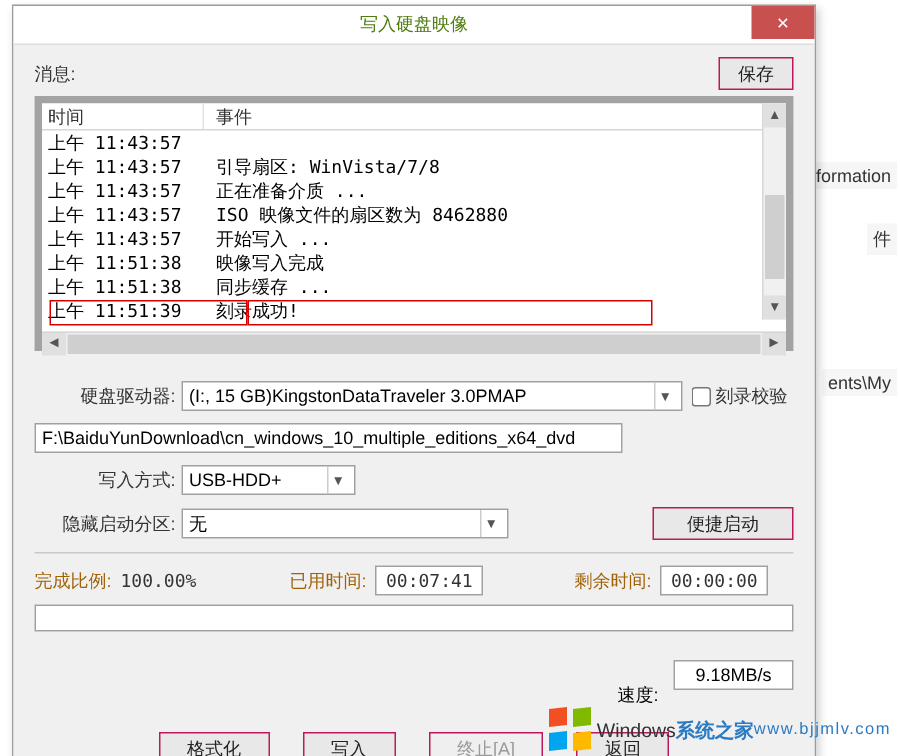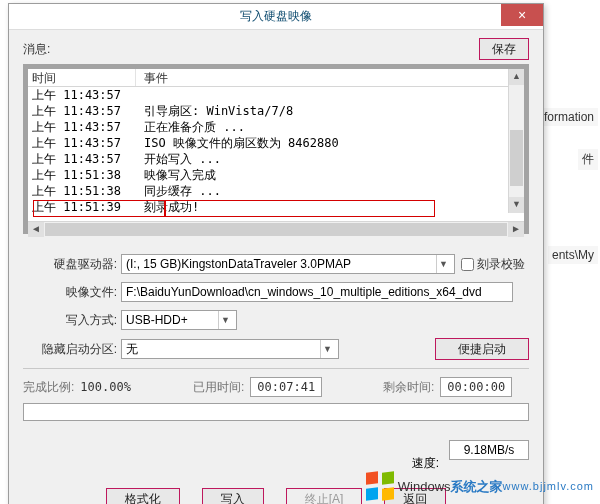--- a/index.html
+++ b/index.html
@@ -26,21 +26,21 @@
     height: 26px;
     background: #fff;
     display: flex;
     align-items: center;
     justify-content: center;
     border-bottom: 1px solid #ddd;
     position: relative;
   }
   .titlebar .title {
     font-size: 12px;
-    color: #0c4a6e;
+    color: #4d7c0f;
   }
   .close-btn {
     position: absolute;
     right: 0;
     top: 0;
     width: 42px;
     height: 22px;
     background: #c8504f;
     color: #fff;
     text-align: center;
@@ -201,21 +201,21 @@
     color: #333;
   }
   .chk input { margin: 0 3px 0 0; }
   .hr { border: none; border-top: 1px solid #c8c8c8; margin: 6px 0 8px; }
   .status-row {
     display: flex;
     align-items: center;
     margin-bottom: 6px;
   }
   .status-row .pair { display: flex; align-items: center; }
-  .status-row .plabel { color: #737373; margin-right: 6px; }
+  .status-row .plabel { color: #a16207; margin-right: 6px; }
   .status-row .pval { color: #333; font-family: SimSun, monospace; }
   .sunken {
     border: 1px solid #a0a0a0;
     background: #fff;
     height: 20px;
     padding: 0 6px;
     line-height: 18px;
     min-width: 60px;
     text-align: center;
   }
@@ -362,21 +362,20 @@
           <span class="cval">(I:, 15 GB)KingstonDataTraveler 3.0PMAP</span>
           <span class="carrow">▼</span>
         </div>
         <label class="chk">
           <input type="checkbox" style="">
           <span>刻录校验</span>
         </label>
       </div>
 
       <div class="form-row">
-        <span class="flabel">映像文件:</span>
         <input class="textfield" style="width: 392px;" value="F:\BaiduYunDownload\cn_windows_10_multiple_editions_x64_dvd">
       </div>
 
       <div class="form-row">
         <span class="flabel">写入方式:</span>
         <div class="combo" style="width:116px">
           <span class="cval">USB-HDD+</span>
           <span class="carrow">▼</span>
         </div>
       </div>

